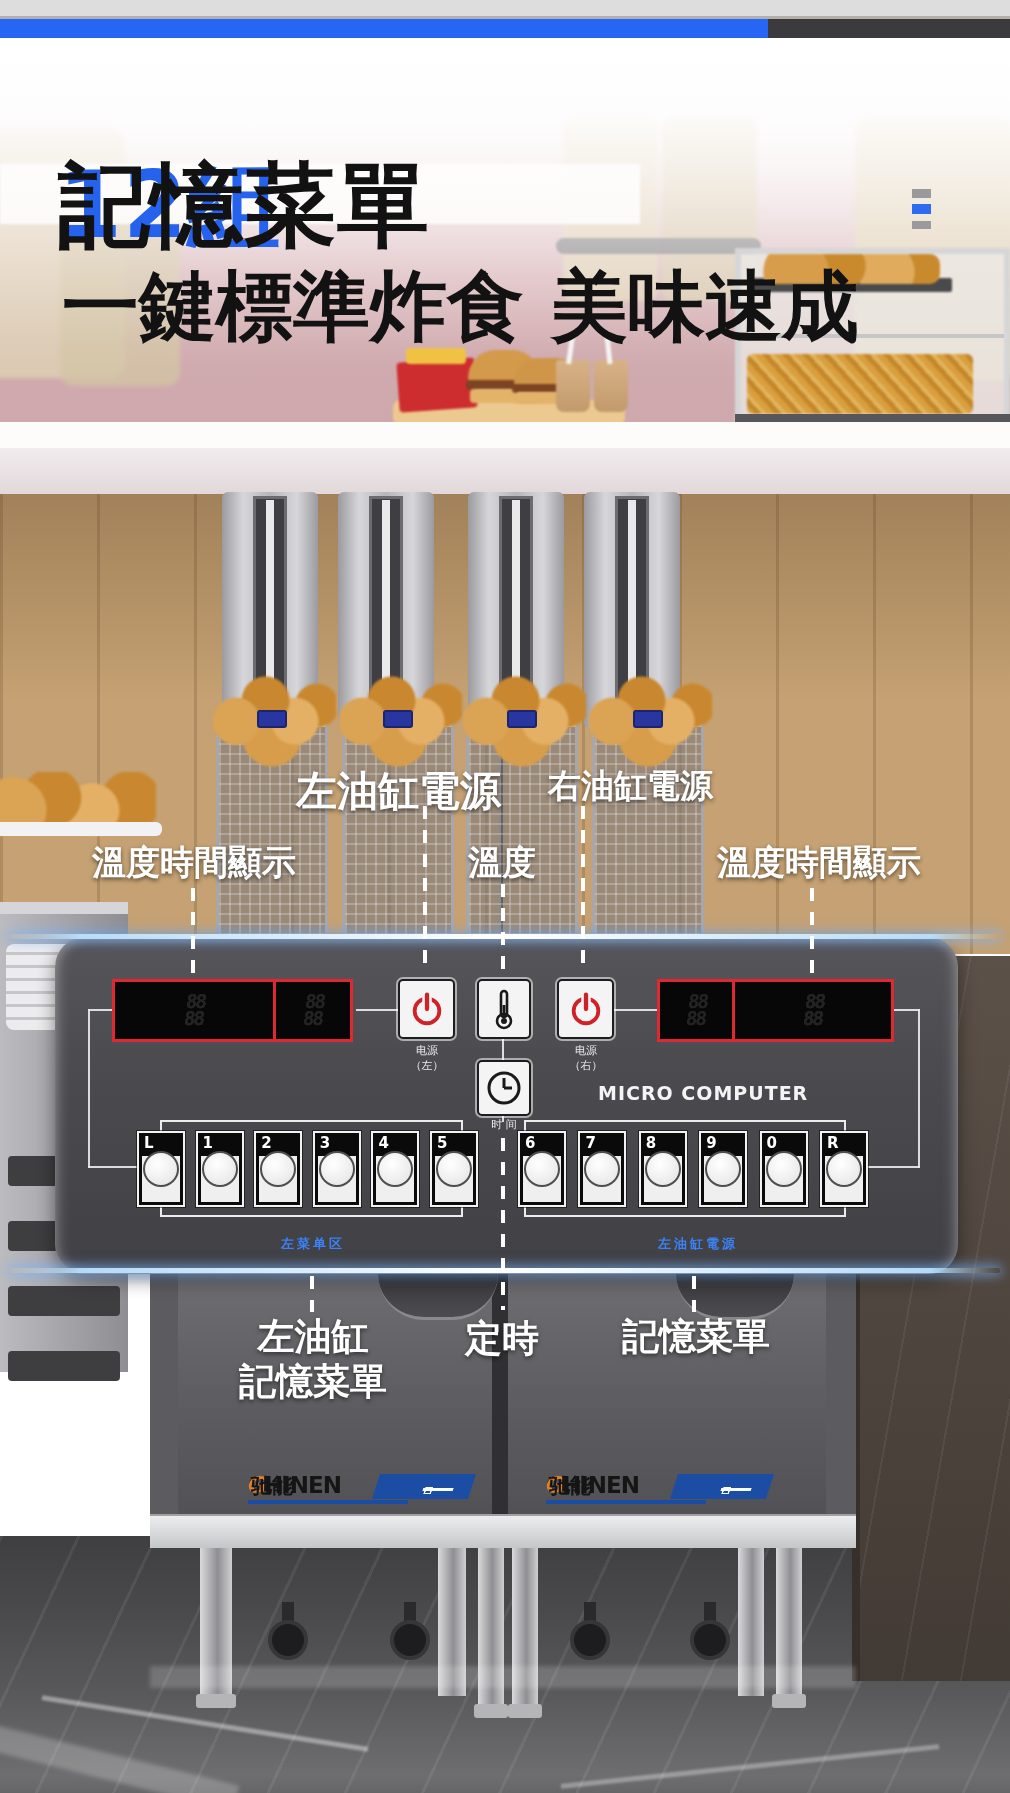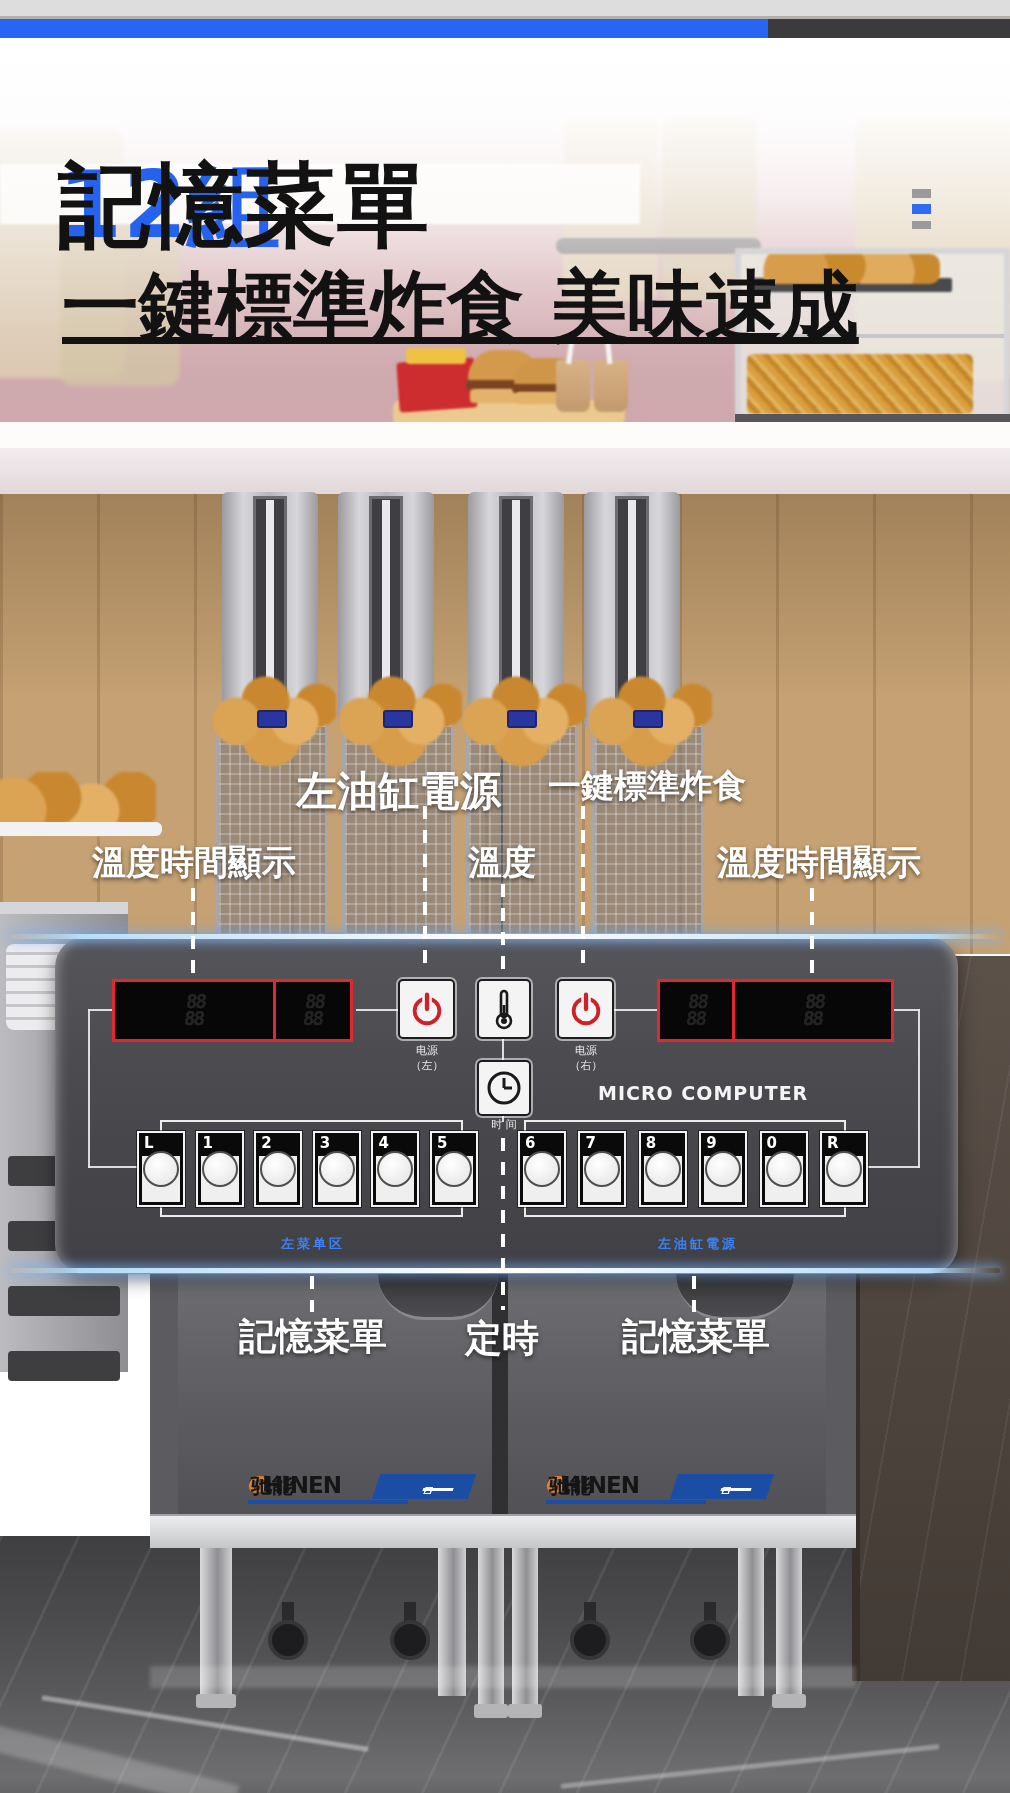--- a/index.html
+++ b/index.html
@@ -33,21 +33,21 @@
         box-shadow:0 0 0 1px rgba(0,0,0,.5);}
   .mbtn .lab{position:absolute;left:5px;top:1px;color:#fff;font-size:15px;font-weight:700;}
   .mbtn .well{position:absolute;left:3px;right:3px;bottom:3px;height:46px;background:#efefef;}
   .mbtn .circ{position:absolute;left:50%;top:50%;transform:translate(-50%,-50%);width:36px;height:36px;border-radius:50%;
         border:2px solid #4e4e4e;background:radial-gradient(circle at 40% 35%,#ffffff,#e2e2e2);}
   .zone{color:#3b82f6;font-size:13px;letter-spacing:3px;font-weight:700;z-index:6;white-space:nowrap;}
   .micro{color:#f4f4f4;font-size:19px;font-weight:800;letter-spacing:1px;z-index:6;white-space:nowrap;}
   
   .title{left:58px;top:128px;font-size:92px;font-weight:800;letter-spacing:1px;color:#121212;z-index:4;white-space:nowrap;}
   .title .hl{position:static;color:#2563ee;}
-  .subtitle{left:62px;top:240px;font-size:77px;font-weight:800;color:#121212;z-index:4;white-space:nowrap;text-decoration:underline;}
+  .subtitle{left:62px;top:240px;font-size:77px;font-weight:800;color:#121212;z-index:4;white-space:nowrap;}
   .tagline{left:62px;top:384px;font-size:40px;font-weight:600;color:#8f8f8f;z-index:4;white-space:nowrap;}
   .deco{z-index:4;}
   
   .logo{height:36px;z-index:4;}
   .logo .en{position:static;font-weight:900;font-size:23px;color:#151515;letter-spacing:-1px;}
   .logo .g{position:static;font-style:italic;font-weight:900;font-size:23px;color:#e07f28;letter-spacing:-1px;}
   .logo .cn{position:static;font-weight:900;font-size:21px;color:#151515;margin-left:3px;}
   .logo .bar{left:0;top:28px;width:160px;height:4px;background:#1c4da5;}
   .logo .ribbon{left:128px;top:2px;width:96px;height:25px;background:#1c4da5;transform:skewX(-18deg);
                 display:flex;align-items:center;justify-content:space-evenly;padding:0 4px;}
@@ -409,36 +409,37 @@
     <div class="mbtn" style="position:relative;">
         <span class="lab">R</span>
         <span class="well"></span>
         <span class="circ"></span>
       </div>
   </div>
   <div class="zone" style="left:253px;top:1219px;width:120px;text-align:center;">左菜单区</div>
   <div class="zone" style="left:638px;top:1219px;width:120px;text-align:center;">左油缸電源</div>
 
   <div class="callout" style="left:296px;top:748px;font-size:41px;">左油缸電源</div>
-  <div class="callout" style="left:548px;top:748px;font-size:33px;">一鍵標準炸食</div>
+  <div class="callout" style="left:548px;top:748px;font-size:33px;">右油缸電源</div>
   <div class="callout" style="left:92px;top:824px;font-size:34px;">溫度時間顯示</div>
   <div class="callout" style="left:468px;top:824px;font-size:34px;">溫度</div>
   <div class="callout" style="left:717px;top:824px;font-size:34px;">溫度時間顯示</div>
 
   <div class="vdash" style="left:191px;top:872px;height:86px;"></div>
   <div class="vdash" style="left:423px;top:790px;height:168px;"></div>
   <div class="vdash" style="left:501px;top:868px;height:90px;"></div>
   <div class="vdash" style="left:581px;top:790px;height:168px;"></div>
   <div class="vdash" style="left:810px;top:872px;height:86px;"></div>
 
   <div class="vdash" style="left:310px;top:1260px;height:36px;"></div>
   <div class="vdash" style="left:501px;top:1122px;height:172px;"></div>
   <div class="vdash" style="left:692px;top:1260px;height:36px;"></div>
 
   <div class="callout" style="left:213px;top:1298px;width:200px;font-size:37px;line-height:1.22;text-align:center;">
+    <span style="position:static;display:block;">左油缸</span>
     <span style="position:static;display:block;">記憶菜單</span>
   </div>
   <div class="callout" style="left:465px;top:1298px;font-size:37px;">定時</div>
   <div class="callout" style="left:596px;top:1298px;width:200px;font-size:37px;line-height:1.22;text-align:center;">
     <span style="position:static;display:block;">記憶菜單</span>
   </div>
 
 </div>
 
 </body></html>

